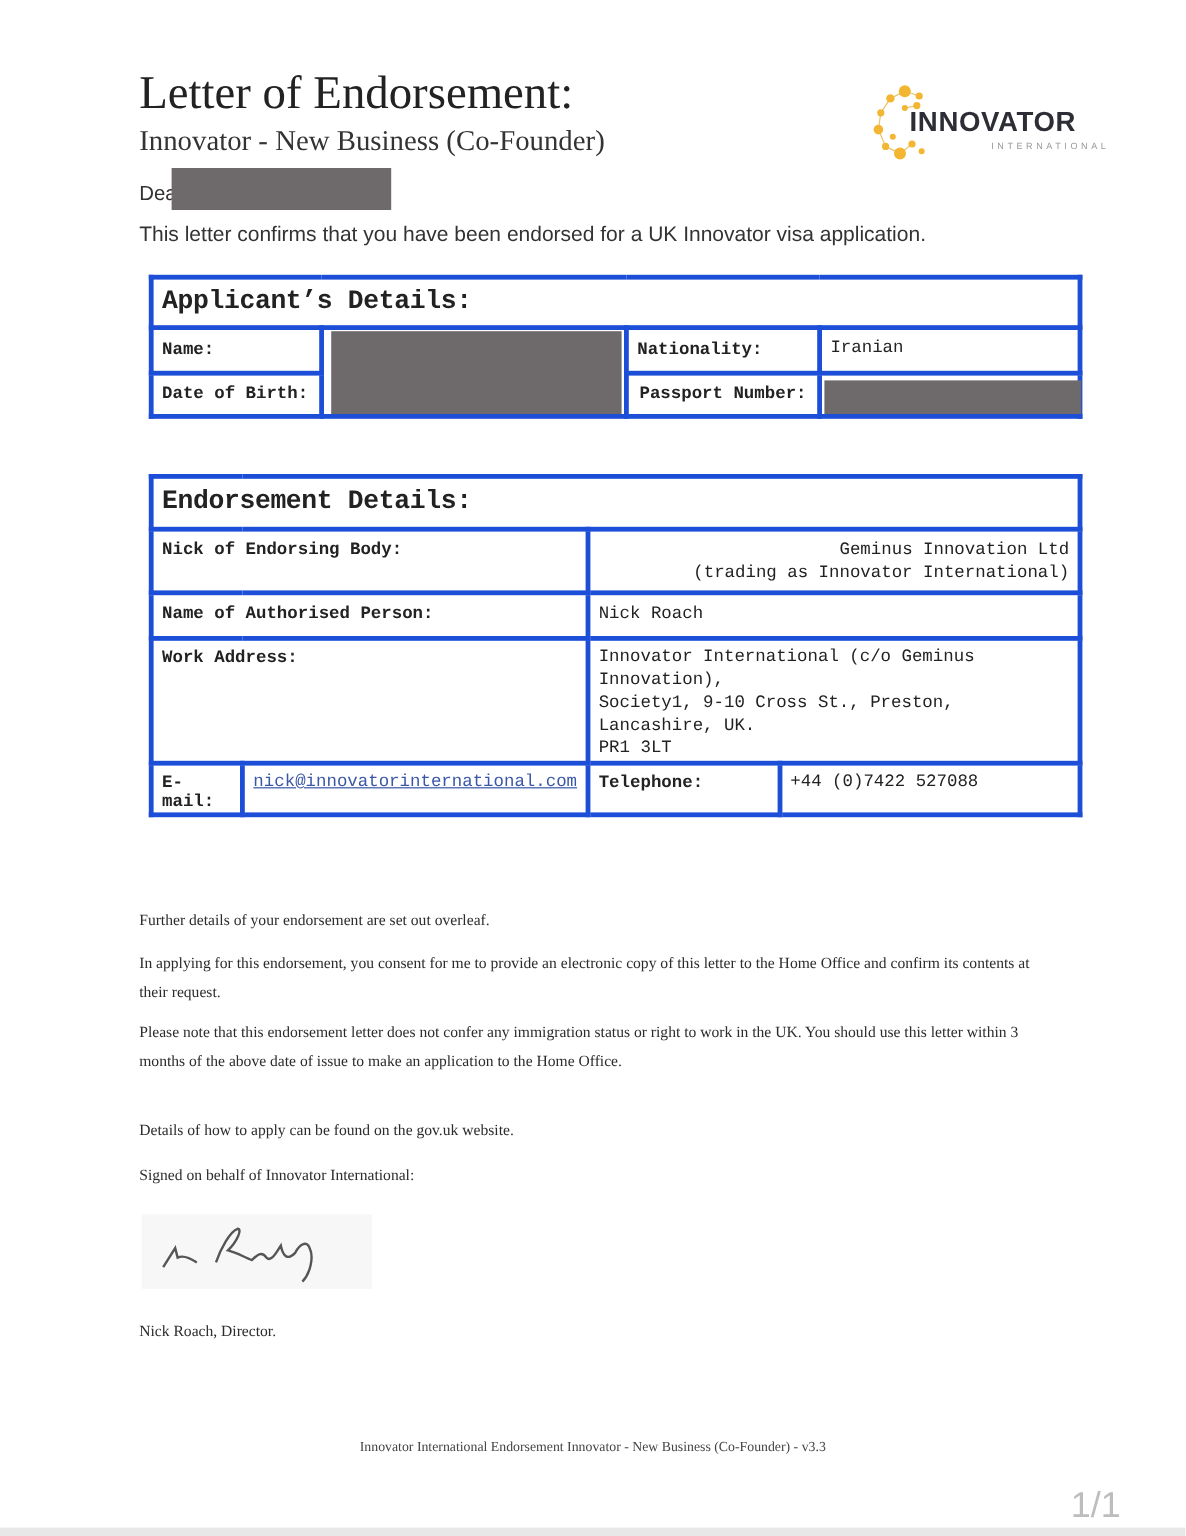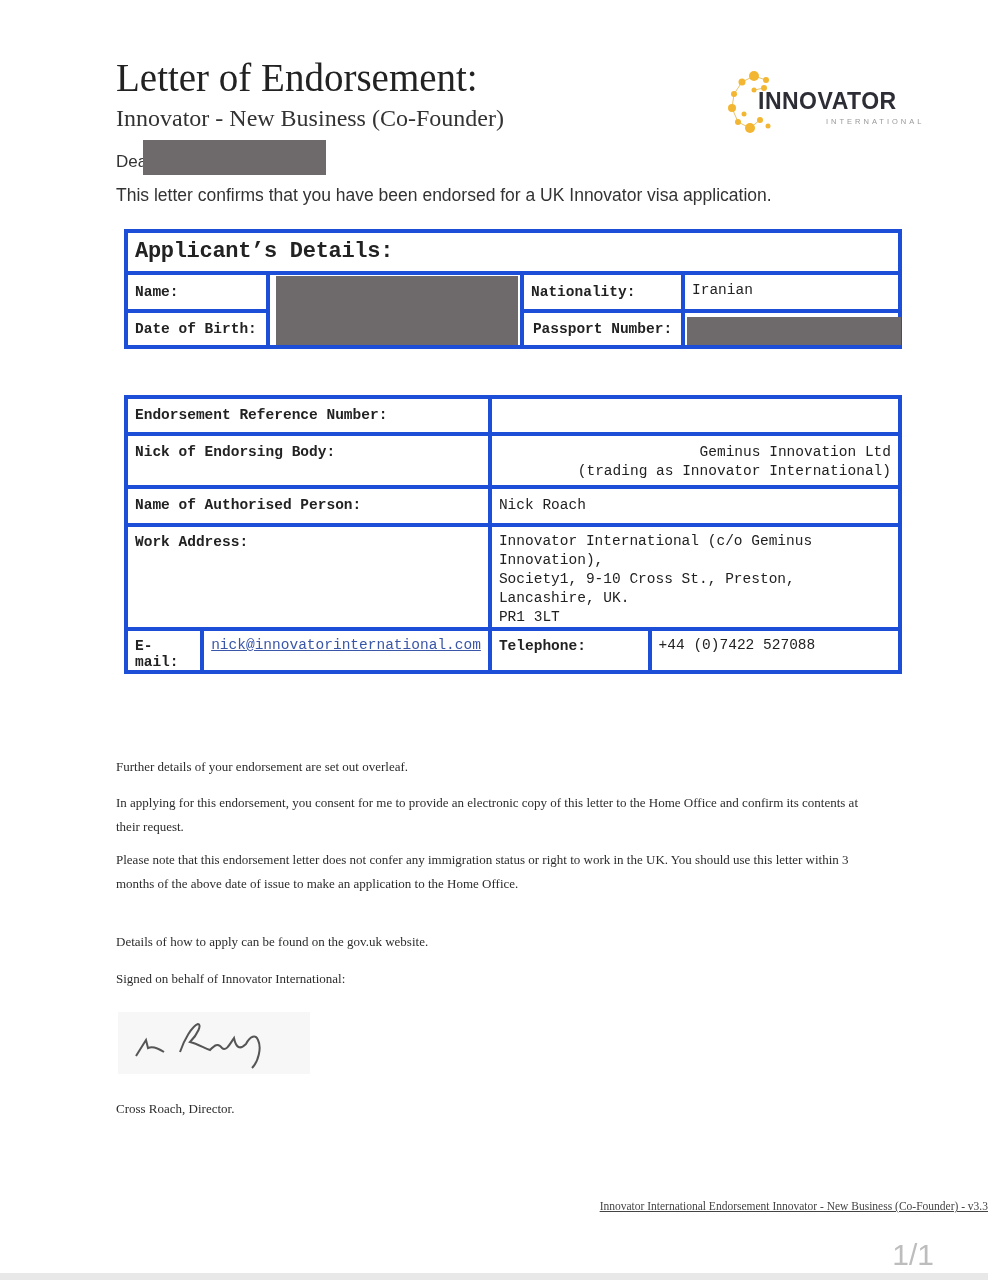--- a/index.html
+++ b/index.html
@@ -24,21 +24,21 @@
 
   table.grid { position: absolute; border-collapse: collapse; }
   table.grid td { border: 4px solid #1d4ed8; vertical-align: top; padding: 0 7px; font-size: 14.5px; color: #222; font-family: Liberation Mono, monospace; }
   table.grid td.head { font-size: 22px; font-weight: bold; padding: 6px 7px; letter-spacing: -0.3px; }
   td.lbl { font-weight: bold; }
   td.val { color: #333; }
 
   .body-text { position: absolute; left: 116px; font-size: 13px; line-height: 24px; color: #2c2c2c; width: 760px; }
 
   .sig { position: absolute; left: 118px; top: 1012px; width: 192px; height: 62px; background: #f7f7f7; }
-  .footer { position: absolute; left: 0; width: 988px; top: 1200px; text-align: right; font-size: 11.5px; color: #444; text-decoration: underline; }
+  .footer { position: absolute; left: 0; width: 988px; top: 1200px; text-align: center; font-size: 11.5px; color: #444; }
   .pager { position: absolute; right: 54px; top: 1238px; font-size: 30px; color: #bdbdbd; }
   .bottom-bar { position: absolute; left: 0; top: 1273px; width: 988px; height: 7px; background: #e8e8e8; }
   a.mail { color: #3a56a8; text-decoration: underline; }
 </style>
 </head>
 <body>
 
 <div class="title serif">Letter of Endorsement:</div>
 <div class="subtitle serif">Innovator - New Business (Co-Founder)</div>
 
@@ -96,23 +96,22 @@
     <td class="lbl" style="padding-top:8px;text-align:center;">Passport Number:</td>
     <td style="position:relative;">
       <div class="redact" style="left:2px;top:4px;width:214px;height:28px;"></div>
     </td>
   </tr>
 </tbody>
   </table>
 
 <table class="grid cond" style="left:124px;top:395px;width:778px;">
   <tbody>
-  <tr style="height:37px;">
-    <td colspan="2" class="lbl" style="padding-top:8px;">Endorsement Reference Number:</td>
-    <td colspan="2" class="val"></td>
+      <tr style="height:44px;">
+    <td colspan="4" class="head">Endorsement Details:</td>
   </tr>
   <tr style="height:53px;">
     <td colspan="2" class="lbl" style="padding-top:8px;">Nick of Endorsing Body:</td>
     <td colspan="2" class="val" style="padding-top:7px;line-height:19px;text-align:right;">
       <div>Geminus Innovation Ltd</div>
       <div>(trading as Innovator International)</div>
     </td>
   </tr>
   <tr style="height:38px;">
     <td colspan="2" class="lbl" style="padding-top:8px;">Name of Authorised Person:</td>
@@ -143,18 +142,18 @@
 <div class="body-text serif" style="top:930px;">Details of how to apply can be found on the gov.uk website.</div>
 <div class="body-text serif" style="top:967px;">Signed on behalf of Innovator International:</div>
 
 <div class="sig">
   <svg width="192" height="62">
     <path d="M18 44 L28 28 L30 36 C34 34, 40 36, 46 40" stroke="#555" stroke-width="2" fill="none"></path>
     <path d="M62 40 C66 28, 74 14, 80 12 C84 12, 80 22, 72 30 C80 32, 86 36, 92 38 C96 34, 100 30, 104 36 C108 40, 112 32, 116 26 C118 36, 122 38, 128 32 C132 24, 138 22, 140 28 C144 36, 140 50, 134 56" stroke="#555" stroke-width="2" fill="none"></path>
   </svg>
 </div>
 
-<div class="body-text serif" style="top:1097px;">Cross Roach, Director.</div>
+<div class="body-text serif" style="top:1097px;">Nick Roach, Director.</div>
 
 <div class="footer serif">Innovator International Endorsement  Innovator - New Business (Co-Founder) - v3.3</div>
 
 <div class="pager sans">1/1</div>
 <div class="bottom-bar"></div>
 
 </body></html>

